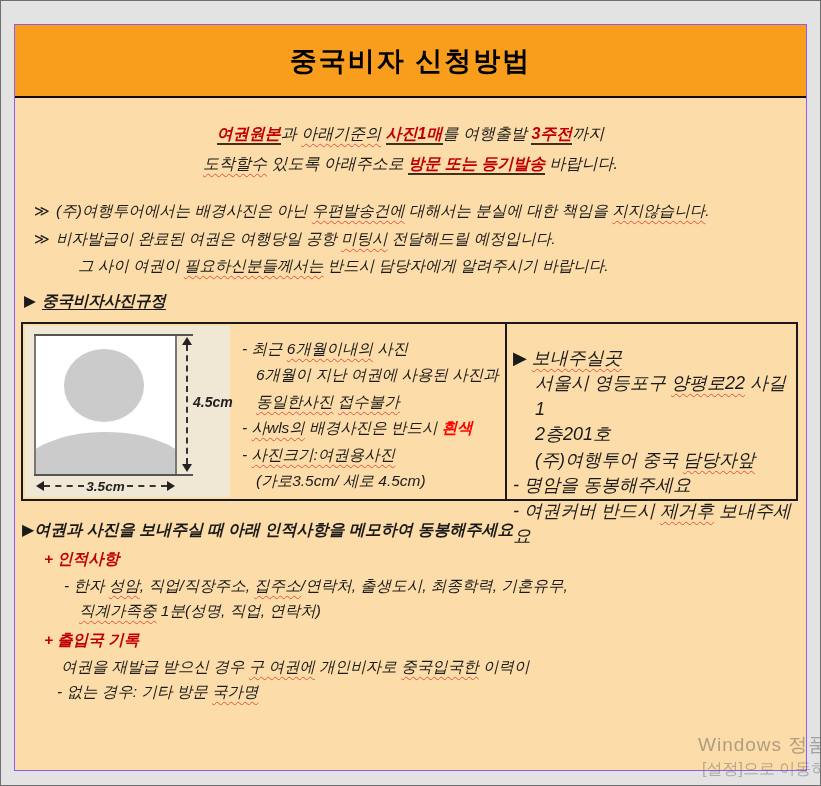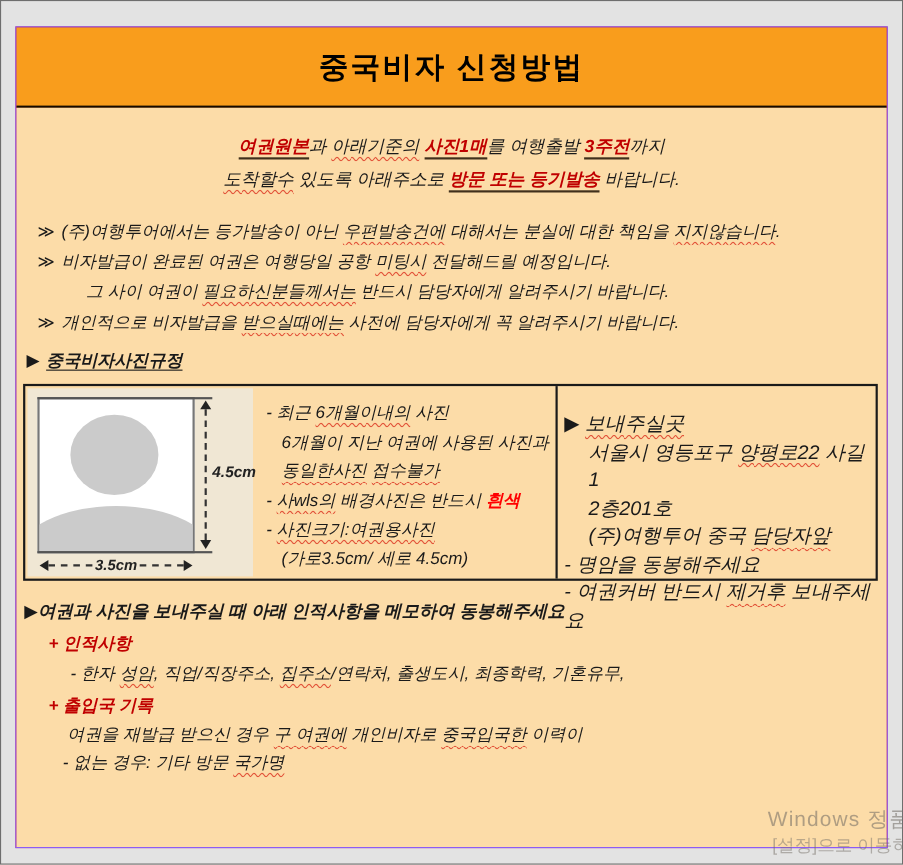--- a/index.html
+++ b/index.html
@@ -102,24 +102,23 @@
     </div>
 
     <div class="doc-body">
 
       <div class="intro">
         <div><span class="ru">여권원본</span><span>과 </span><span class="w">아래기준의</span><span> </span><span class="ru">사진1매</span><span>를 여행출발 </span><span class="ru">3주전</span><span>까지</span></div>
         <div><span class="w">도착할수</span><span> 있도록 아래주소로 </span><span class="ru">방문 또는 등기발송</span><span> 바랍니다.</span></div>
       </div>
 
       <div class="notices">
-        <div><span class="notice-marker">≫</span><span><span>(주)여행투어에서는 등가발송이 아닌 </span><span class="w">우편발송건에</span><span> 대해서는 분실에 대한 책임을 </span><span class="w">지지않습니다</span><span>.</span></span></div>
+        <div><span class="notice-marker">≫</span><span><span>(주)여행투어에서는 배경사진은 아닌 </span><span class="w">우편발송건에</span><span> 대해서는 분실에 대한 책임을 </span><span class="w">지지않습니다</span><span>.</span></span></div>
         <div><span class="notice-marker">≫</span><span><span>비자발급이 완료된 여권은 여행당일 공항 </span><span class="w">미팅시</span><span> 전달해드릴 예정입니다.</span></span></div>
         <div class="notice-cont"><span class="notice-marker"></span><span><span>그 사이 여권이 </span><span class="w">필요하신분들께서는</span><span> 반드시 담당자에게 알려주시기 바랍니다.</span></span></div>
-        <div><span class="notice-marker">≫</span><span><span>개인적으로 비자발급을 </span><span class="w">받으실때에는</span><span> 사전에 담당자에게 꼭 알려주시기 바랍니다.</span></span></div>
       </div>
 
       <div class="sec-heading">
         <span class="arrow">▶</span><span class="txt">중국비자사진규정</span>
       </div>
 
       <div class="rules-table">
         <div class="cell-left">
           <div class="photo-wrap">
             <div class="photo-diagram">
@@ -160,20 +159,21 @@
           <div class="addr-indent"><span>(주)여행투어 중국 </span><span class="w">담당자앞</span></div>
           <div><span>- 명암을 동봉해주세요</span></div>
           <div><span>- 여권커버 반드시 </span><span class="w">제거후</span><span> 보내주세요</span></div>
         </div>
       </div>
 
       <div class="send-heading">▶여권과 사진을 보내주실 때 아래 인적사항을 메모하여 동봉해주세요</div>
 
       <div class="bottom-line sub-red pl23 mt4">+ 인적사항</div>
       <div class="bottom-line pl43 mt2"><span>- 한자 </span><span class="w">성암</span><span>, 직업/직장주소, </span><span class="w">집주소</span><span>/연락처, 출생도시, 최종학력, 기혼유무,</span></div>
+      <div class="bottom-line pl58"><span class="w">직계가족중</span><span> 1분(성명, 직업, 연락처)</span></div>
 
       <div class="bottom-line sub-red pl23 mt4">+ 출입국 기록</div>
       <div class="bottom-line pl40 mt2"><span>여권을 재발급 받으신 경우 </span><span class="w">구 여권에</span><span> 개인비자로 </span><span class="w">중국입국한</span><span> 이력이</span></div>
       <div class="bottom-line pl36"><span>- 없는 경우: 기타 방문 </span><span class="w">국가명</span></div>
 
     </div>
   </div>
 
   <div class="wm1">Windows 정품</div>
   <div class="wm2">[설정]으로 이동하</div>

